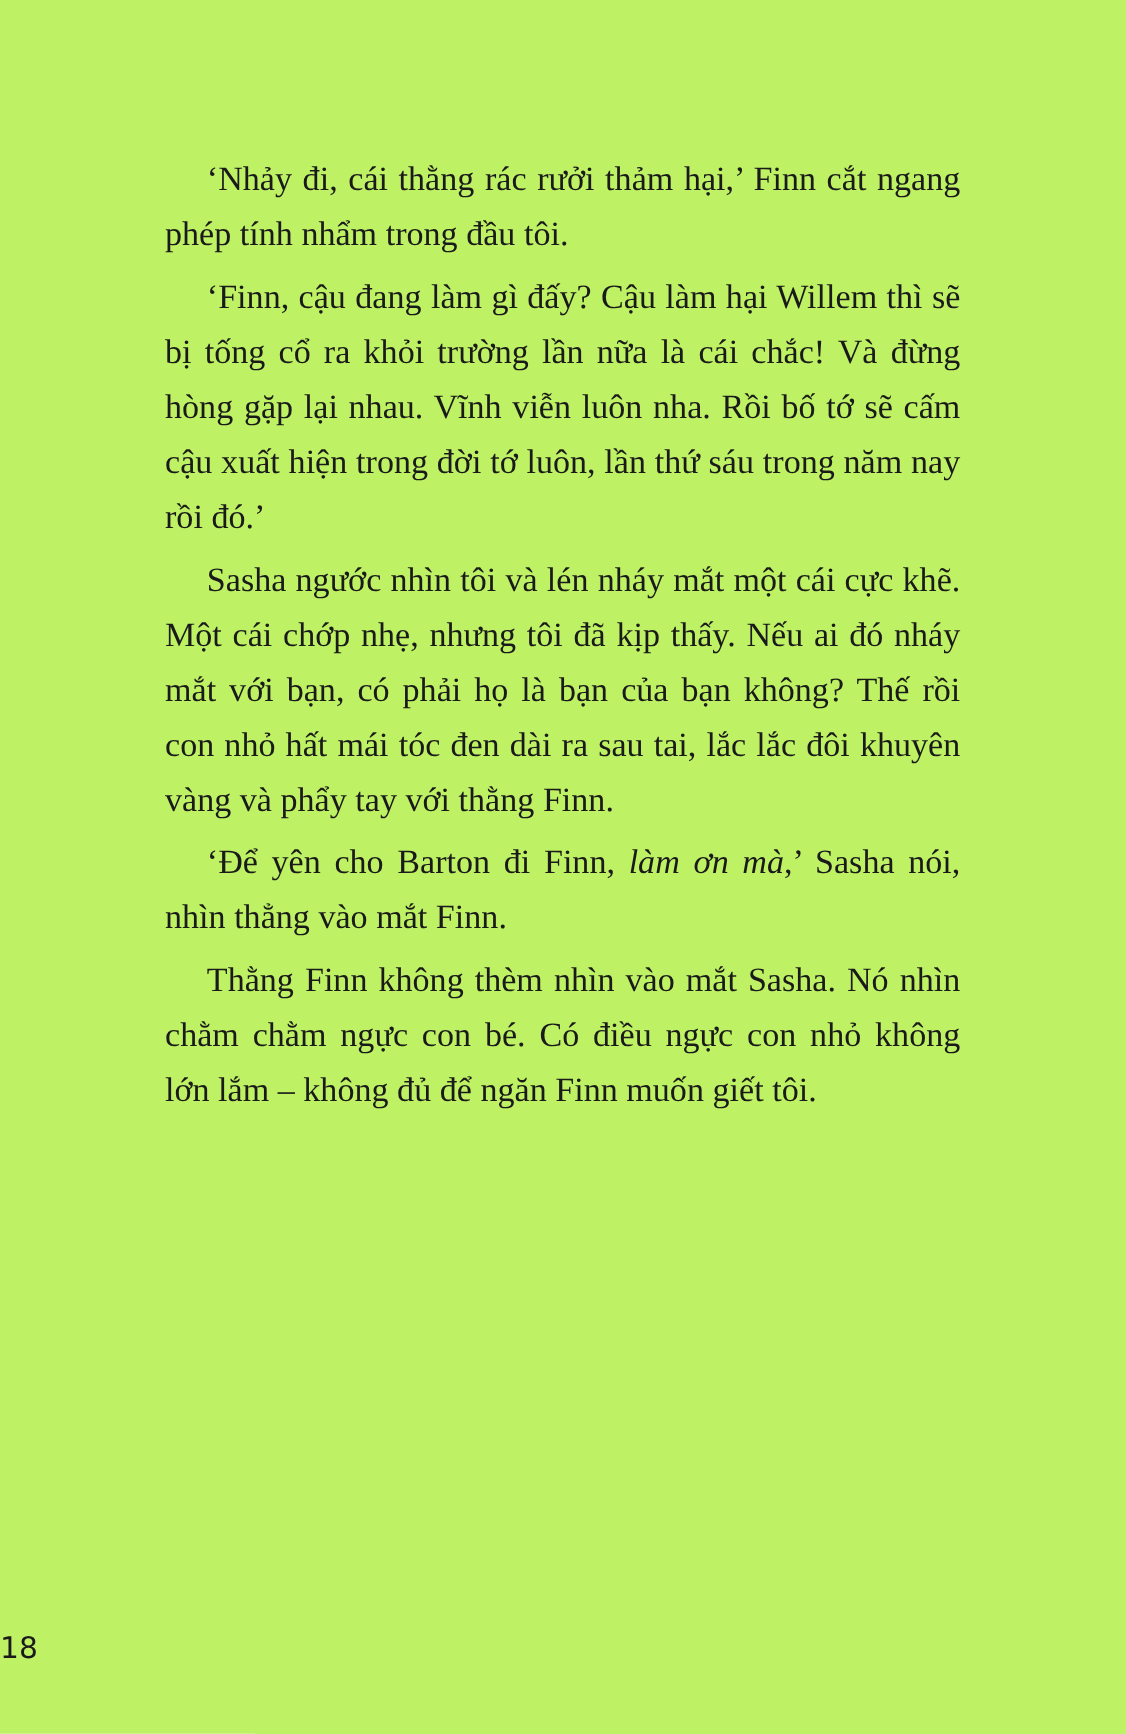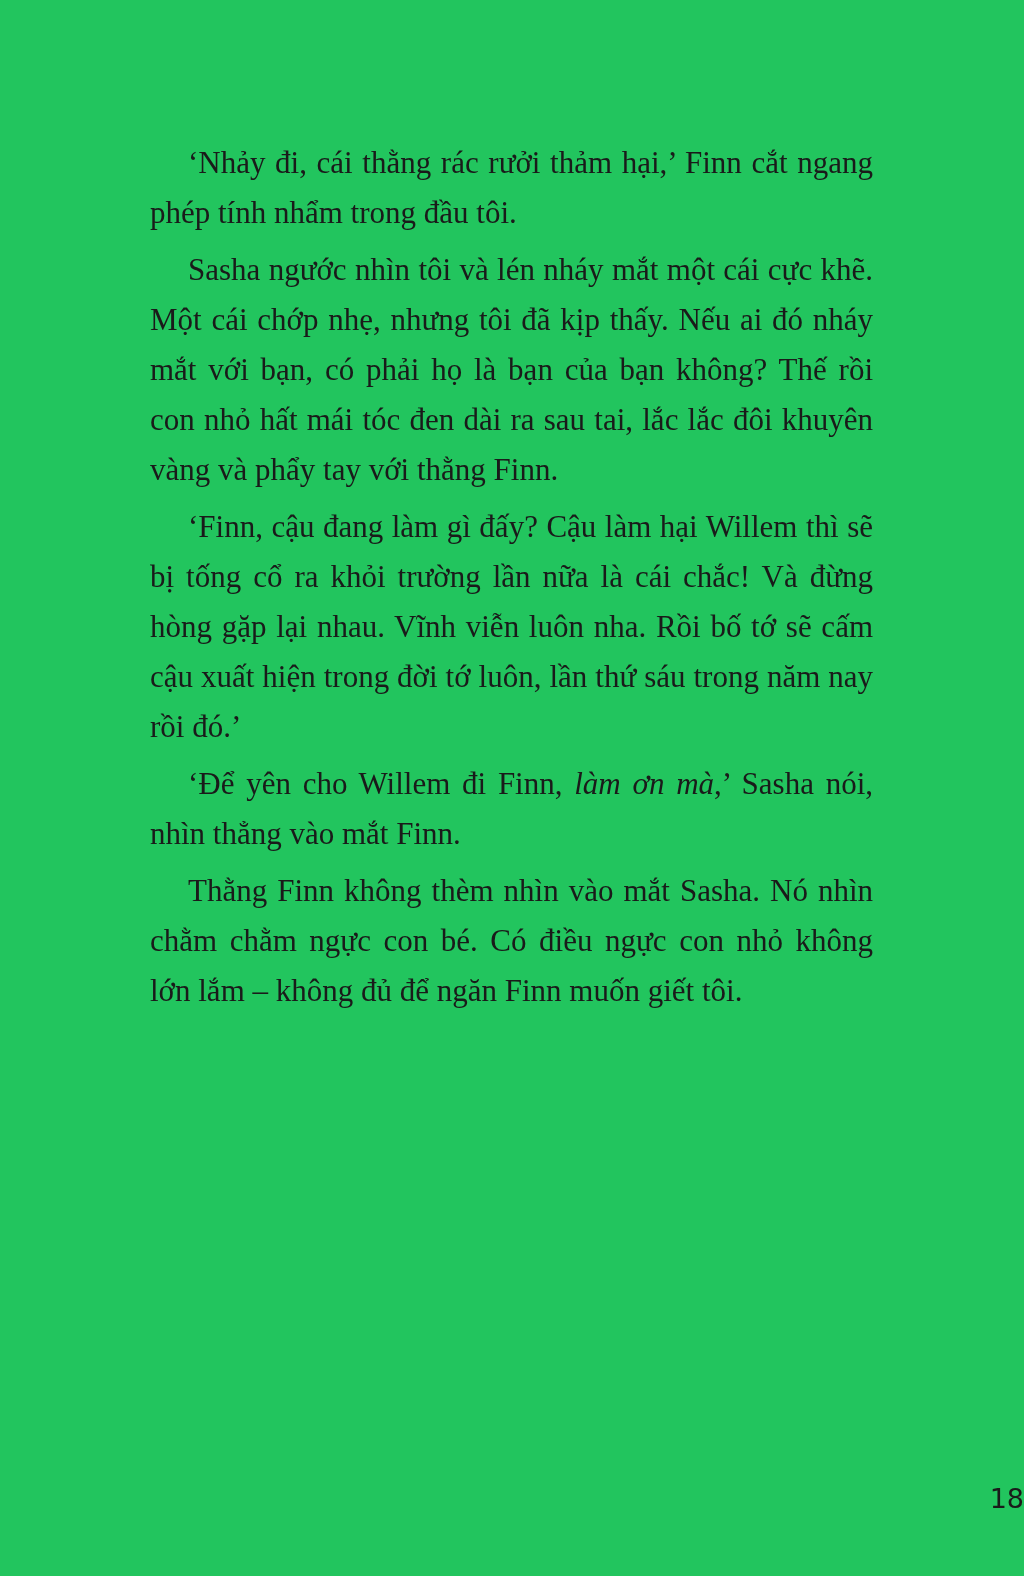--- a/index.html
+++ b/index.html
@@ -9,21 +9,21 @@
   body {
     width: 1024px;
     height: 1576px;
     position: relative;
     background: #ffffff;
     overflow: hidden;
   }
   .book-page {
     position: absolute;
     inset: 0;
-    background: #22c55e;
+    background: #bef264;
   }
   .text-block {
     position: absolute;
     left: 150px;
     top: 138px;
     width: 723px;
     font-family: "Liberation Serif", "DejaVu Serif", serif;
     font-size: 31px;
     line-height: 50px;
     color: #1a1a1a;
@@ -39,31 +39,31 @@
     margin-bottom: 2px;
   }
   .text-block em {
     font-style: italic;
   }
   .page-number {
     position: absolute;
     top: 1483px;
     left: 0;
     width: 100%;
-    text-align: right;
+    text-align: left;
     font-family: "DejaVu Sans", "Liberation Sans", sans-serif;
     font-size: 27px;
     color: #1a1a1a;
   }
 </style>
 </head>
 <body>
 
 <div class="book-page">
   <div class="text-block">
       <p><span>‘Nhảy đi, cái thằng rác rưởi thảm hại,’ Finn cắt ngang phép tính nhẩm trong đầu tôi.</span></p>
+      <p><span>‘Finn, cậu đang làm gì đấy? Cậu làm hại Willem thì sẽ bị tống cổ ra khỏi trường lần nữa là cái chắc! Và đừng hòng gặp lại nhau. Vĩnh viễn luôn nha. Rồi bố tớ sẽ cấm cậu xuất hiện trong đời tớ luôn, lần thứ sáu trong năm nay rồi đó.’</span></p>
       <p><span>Sasha ngước nhìn tôi và lén nháy mắt một cái cực khẽ. Một cái chớp nhẹ, nhưng tôi đã kịp thấy. Nếu ai đó nháy mắt với bạn, có phải họ là bạn của bạn không? Thế rồi con nhỏ hất mái tóc đen dài ra sau tai, lắc lắc đôi khuyên vàng và phẩy tay với thằng Finn.</span></p>
-      <p><span>‘Finn, cậu đang làm gì đấy? Cậu làm hại Willem thì sẽ bị tống cổ ra khỏi trường lần nữa là cái chắc! Và đừng hòng gặp lại nhau. Vĩnh viễn luôn nha. Rồi bố tớ sẽ cấm cậu xuất hiện trong đời tớ luôn, lần thứ sáu trong năm nay rồi đó.’</span></p>
-      <p><span>‘Để yên cho Willem đi Finn, </span><em>làm ơn mà</em><span>,’ Sasha nói, nhìn thẳng vào mắt Finn.</span></p>
+      <p><span>‘Để yên cho Barton đi Finn, </span><em>làm ơn mà</em><span>,’ Sasha nói, nhìn thẳng vào mắt Finn.</span></p>
       <p><span>Thằng Finn không thèm nhìn vào mắt Sasha. Nó nhìn chằm chằm ngực con bé. Có điều ngực con nhỏ không lớn lắm – không đủ để ngăn Finn muốn giết tôi.</span></p>
     </div>
   <div class="page-number">18</div>
 </div>
 
 </body></html>

